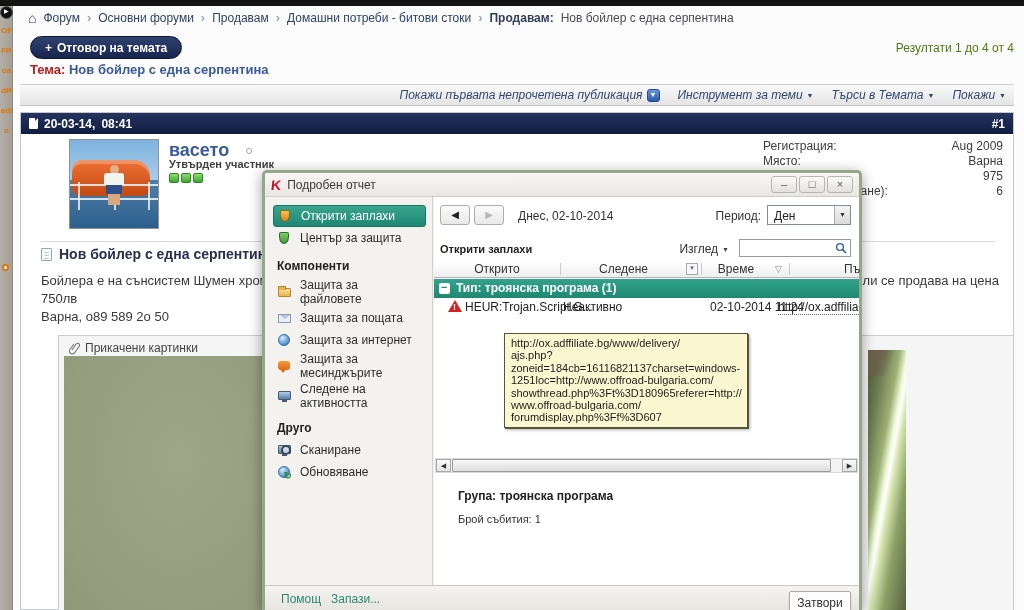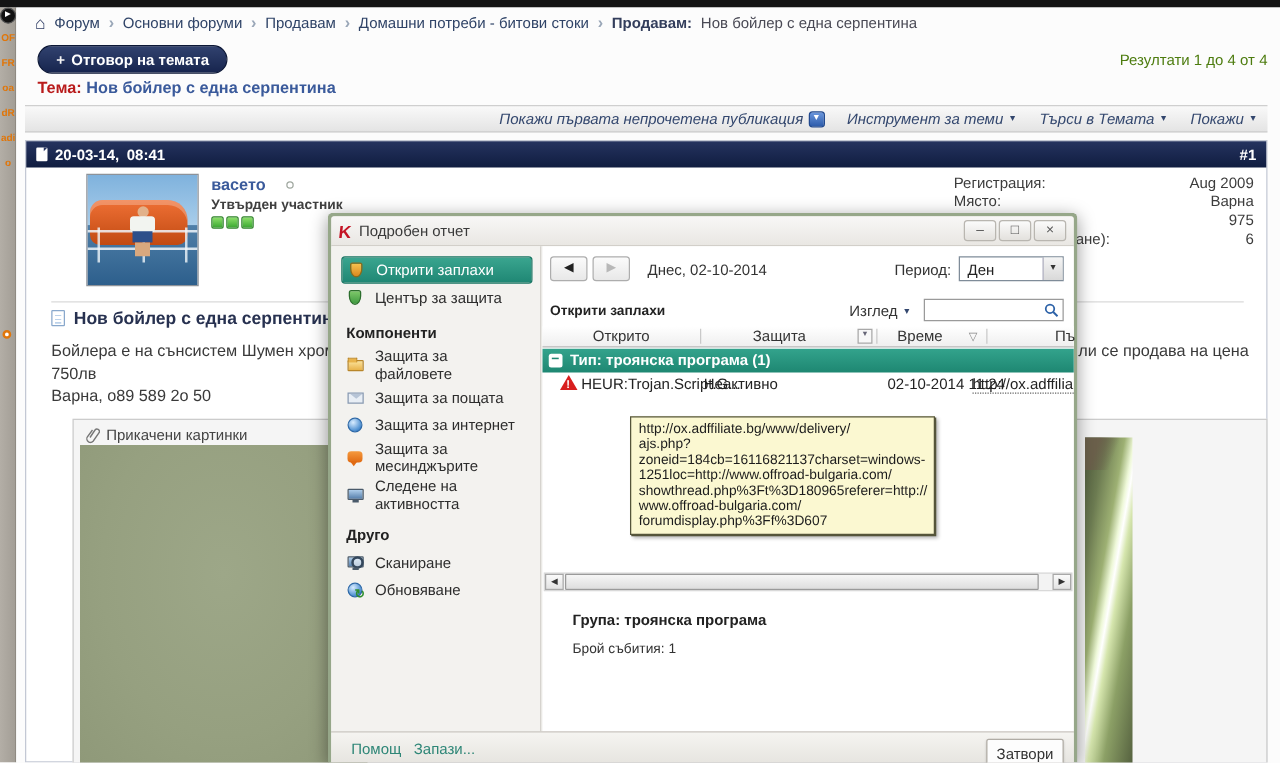--- a/index.html
+++ b/index.html
@@ -52,21 +52,21 @@
   .avatar { left:48px; top:26px; width:90px; height:90px; border:1px solid #8d9299; overflow:hidden; cursor:pointer;
     background:linear-gradient(#7fb2dd 0%,#a8cdea 45%,#4f7fa8 46%,#2d5f8c 100%); }
   .av-boat { position:absolute; left:2px; top:20px; width:78px; height:36px; background:linear-gradient(#ef7035,#c14a12);
     border-radius:10px 16px 8px 8px; box-shadow:inset 0 4px 0 rgba(255,255,255,.25); }
   .av-rail { position:absolute; left:0; width:100%; height:2px; background:rgba(240,246,250,.85); }
   .av-postbar { position:absolute; width:2px; height:28px; background:rgba(240,246,250,.8); top:42px; }
   .av-head { position:absolute; left:40px; top:25px; width:9px; height:9px; border-radius:50%; background:#e2b18a; }
   .av-shirt { position:absolute; left:34px; top:33px; width:20px; height:13px; background:#f2f4f0; border-radius:3px; }
   .av-shorts { position:absolute; left:36px; top:45px; width:16px; height:9px; background:#2e4f8a; }
   .av-legs { position:absolute; left:38px; top:54px; width:12px; height:11px; background:#d9a87e; }
-  .uname { left:148px; top:27px; font-size:13px; font-weight:bold; color:#3a5a9b; cursor:pointer; display:flex; align-items:center; gap:17px; }
+  .uname { left:148px; top:27px; font-size:18px; font-weight:bold; color:#3a5a9b; cursor:pointer; display:flex; align-items:center; gap:17px; }
   .online-dot { width:6px; height:6px; border-radius:50%; border:1px solid #a0a8a0; }
   .utitle { left:148px; top:45px; font-size:11px; font-weight:bold; color:#3f3f3f; }
   .rep { left:148px; top:60px; display:flex; gap:2px; }
   .rep span { width:10px; height:10px; border-radius:2px; background:linear-gradient(#8ee06a,#3aa832); border:1px solid #2e8428; }
   .stats { right:10px; top:26px; width:240px; font-size:12px; color:#3c3c3c; }
   .stats .row { display:flex; justify-content:space-between; line-height:15px; }
   .post-sep { left:20px; top:128px; width:954px; border-top:1px solid #dadada; }
   .ptitle { left:20px; top:133px; display:flex; align-items:center; gap:7px; font-size:14px; font-weight:bold; color:#273150; }
   .doc-icon-b { width:11px; height:13px; background:#fff; border:1px solid #89a8cc; border-radius:1px; position:relative; }
   .doc-icon-b::before { content:""; position:absolute; left:2px; top:3px; right:2px; height:7px;
@@ -386,21 +386,21 @@
         <div class="abs search-box">
           <svg class="mag" viewBox="0 0 12 12">
             <circle cx="5" cy="5" r="3.4" fill="none" stroke="#2d62a8" stroke-width="1.4"></circle>
             <line x1="7.6" y1="7.6" x2="11" y2="11" stroke="#2d62a8" stroke-width="1.6"></line>
           </svg>
         </div>
 
         <div class="abs thead">
           <span class="th" style="left:0; width:126px; text-align:center;">Открито</span>
           <span class="th-sep" style="left:126px;"></span>
-          <span class="th" style="left:127px; width:125px; text-align:center;">Защита</span>
+          <span class="th" style="left:127px; width:125px; text-align:center;">Следене</span>
           <span class="filter-ic"></span>
           <span class="th-sep" style="left:267px;"></span>
           <span class="th" style="left:268px; width:68px; text-align:center;">Време</span>
           <span class="sort-ic">▽</span>
           <span class="th-sep" style="left:355px;"></span>
           <span class="th" style="left:410px;">Пъ</span>
         </div>
 
         <div class="abs group-row">
           <span class="minus-box"></span>

